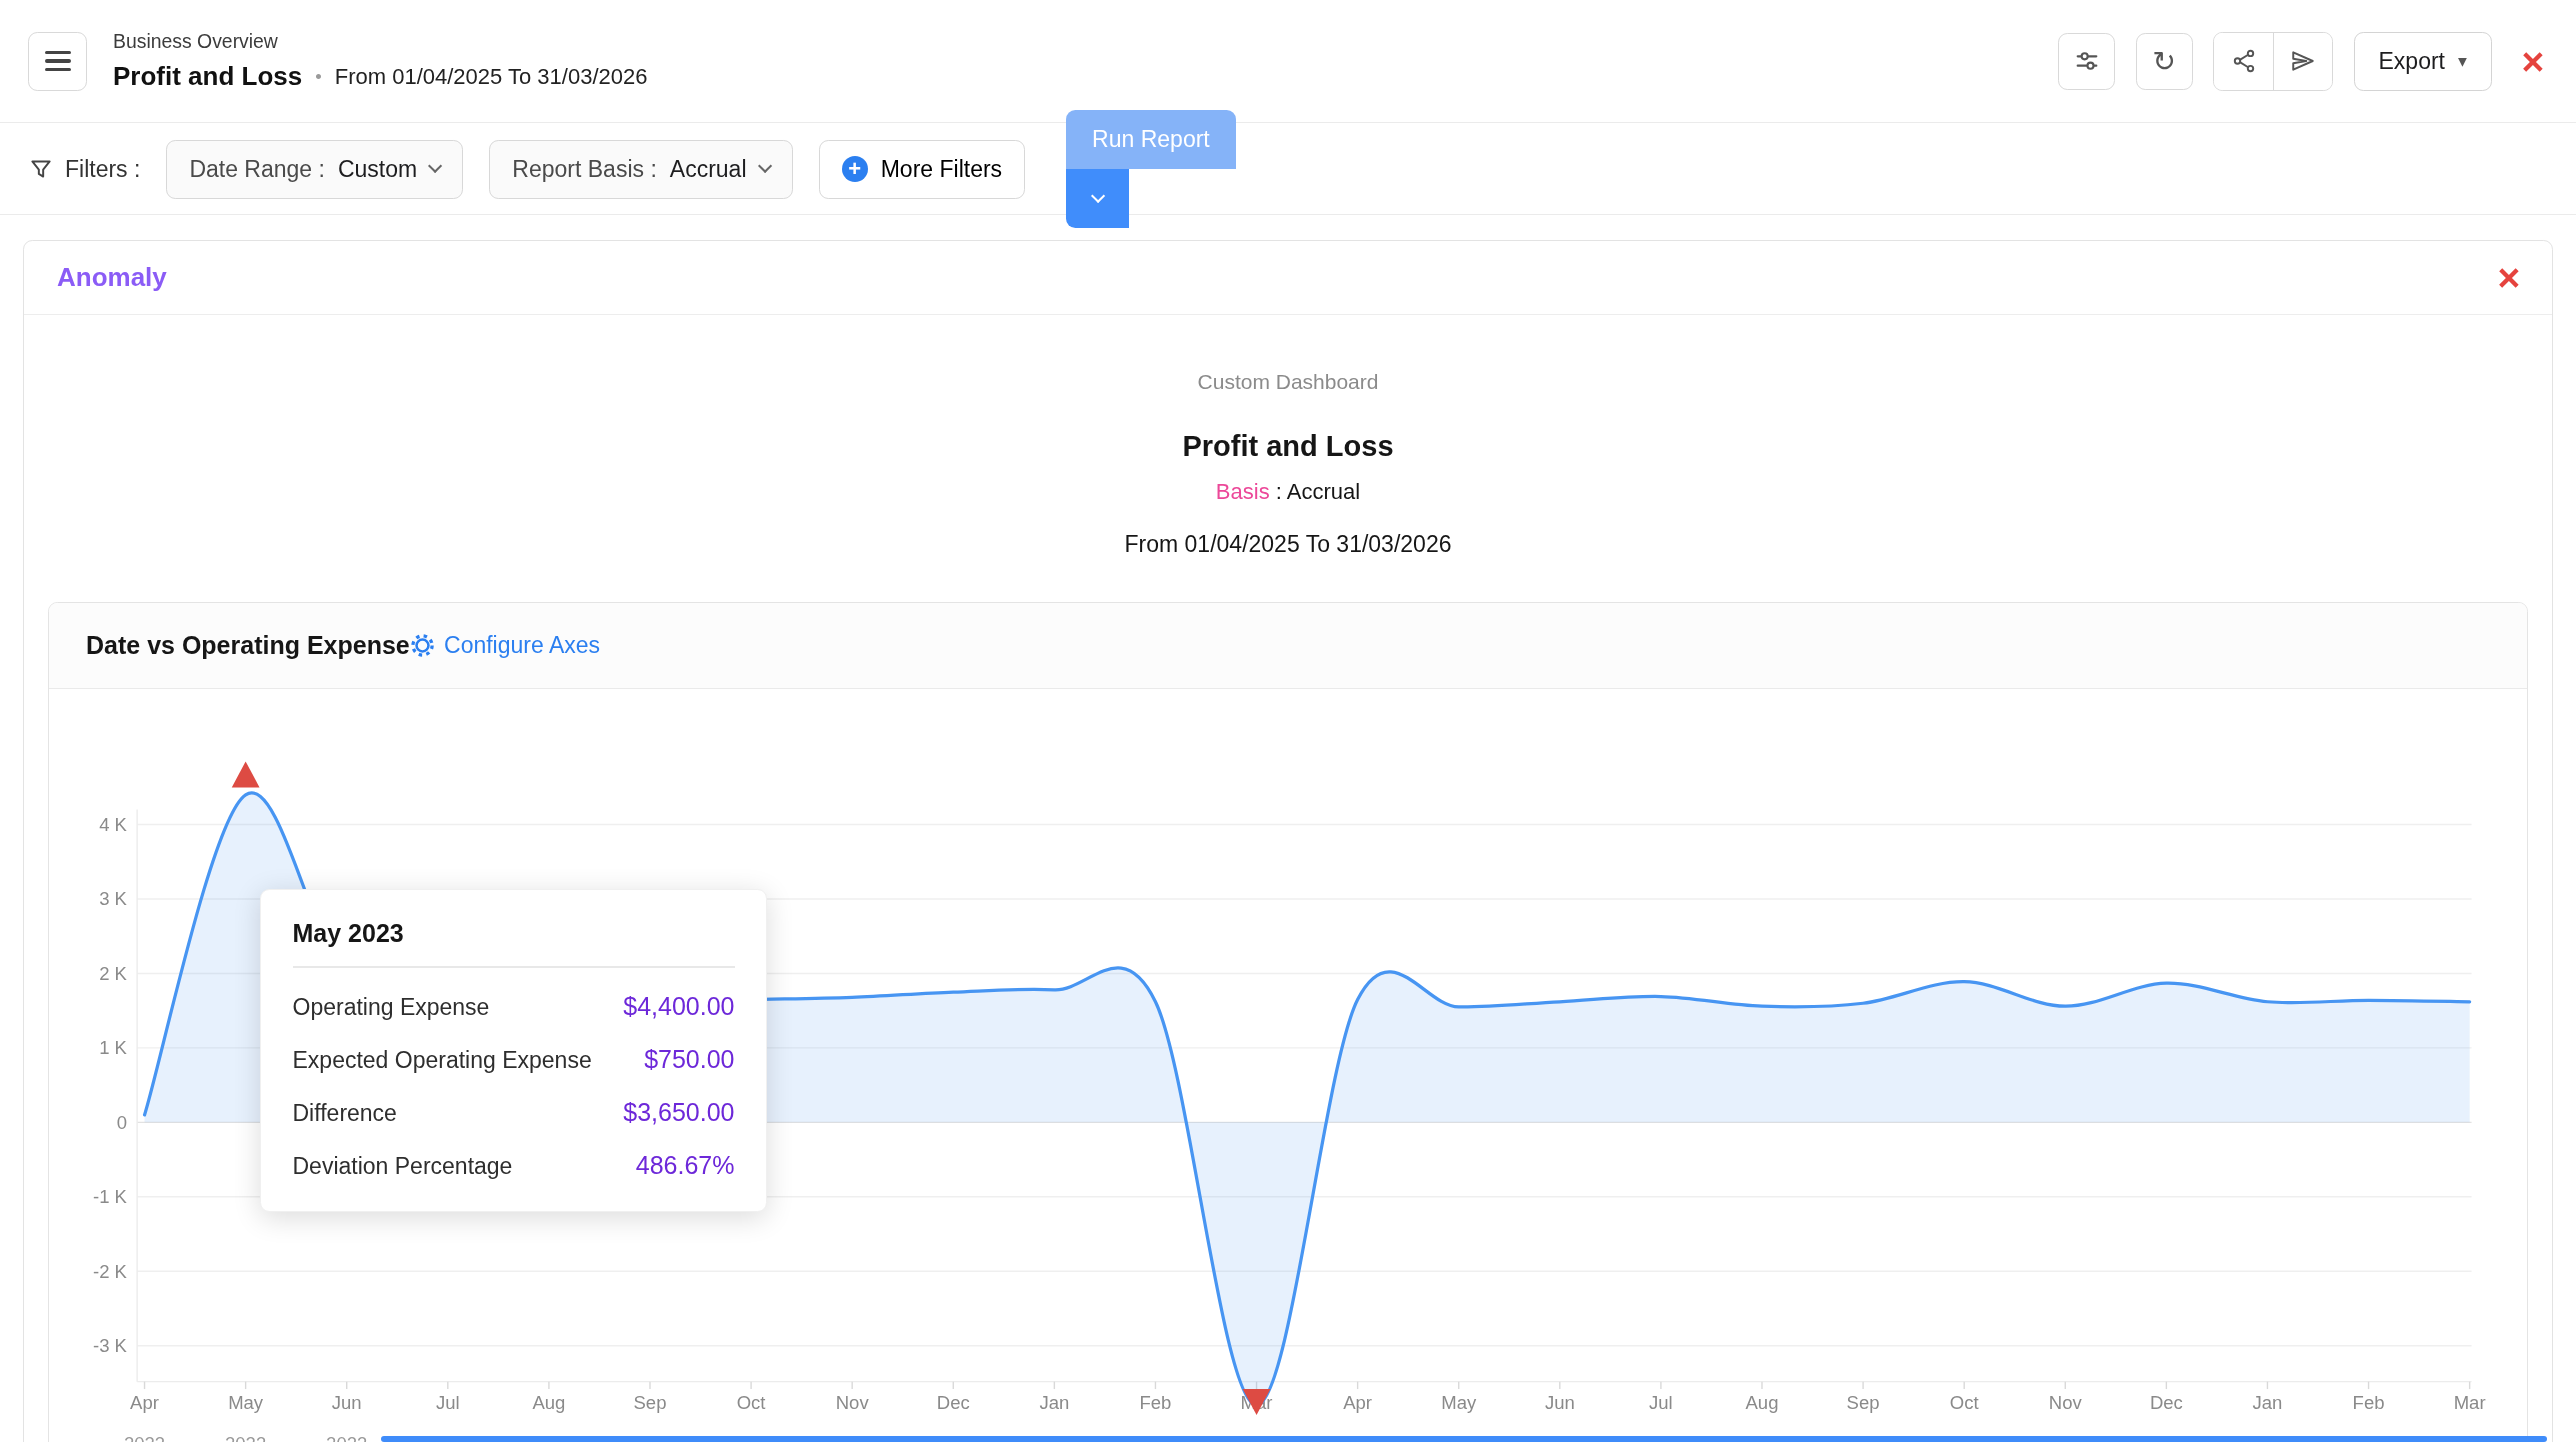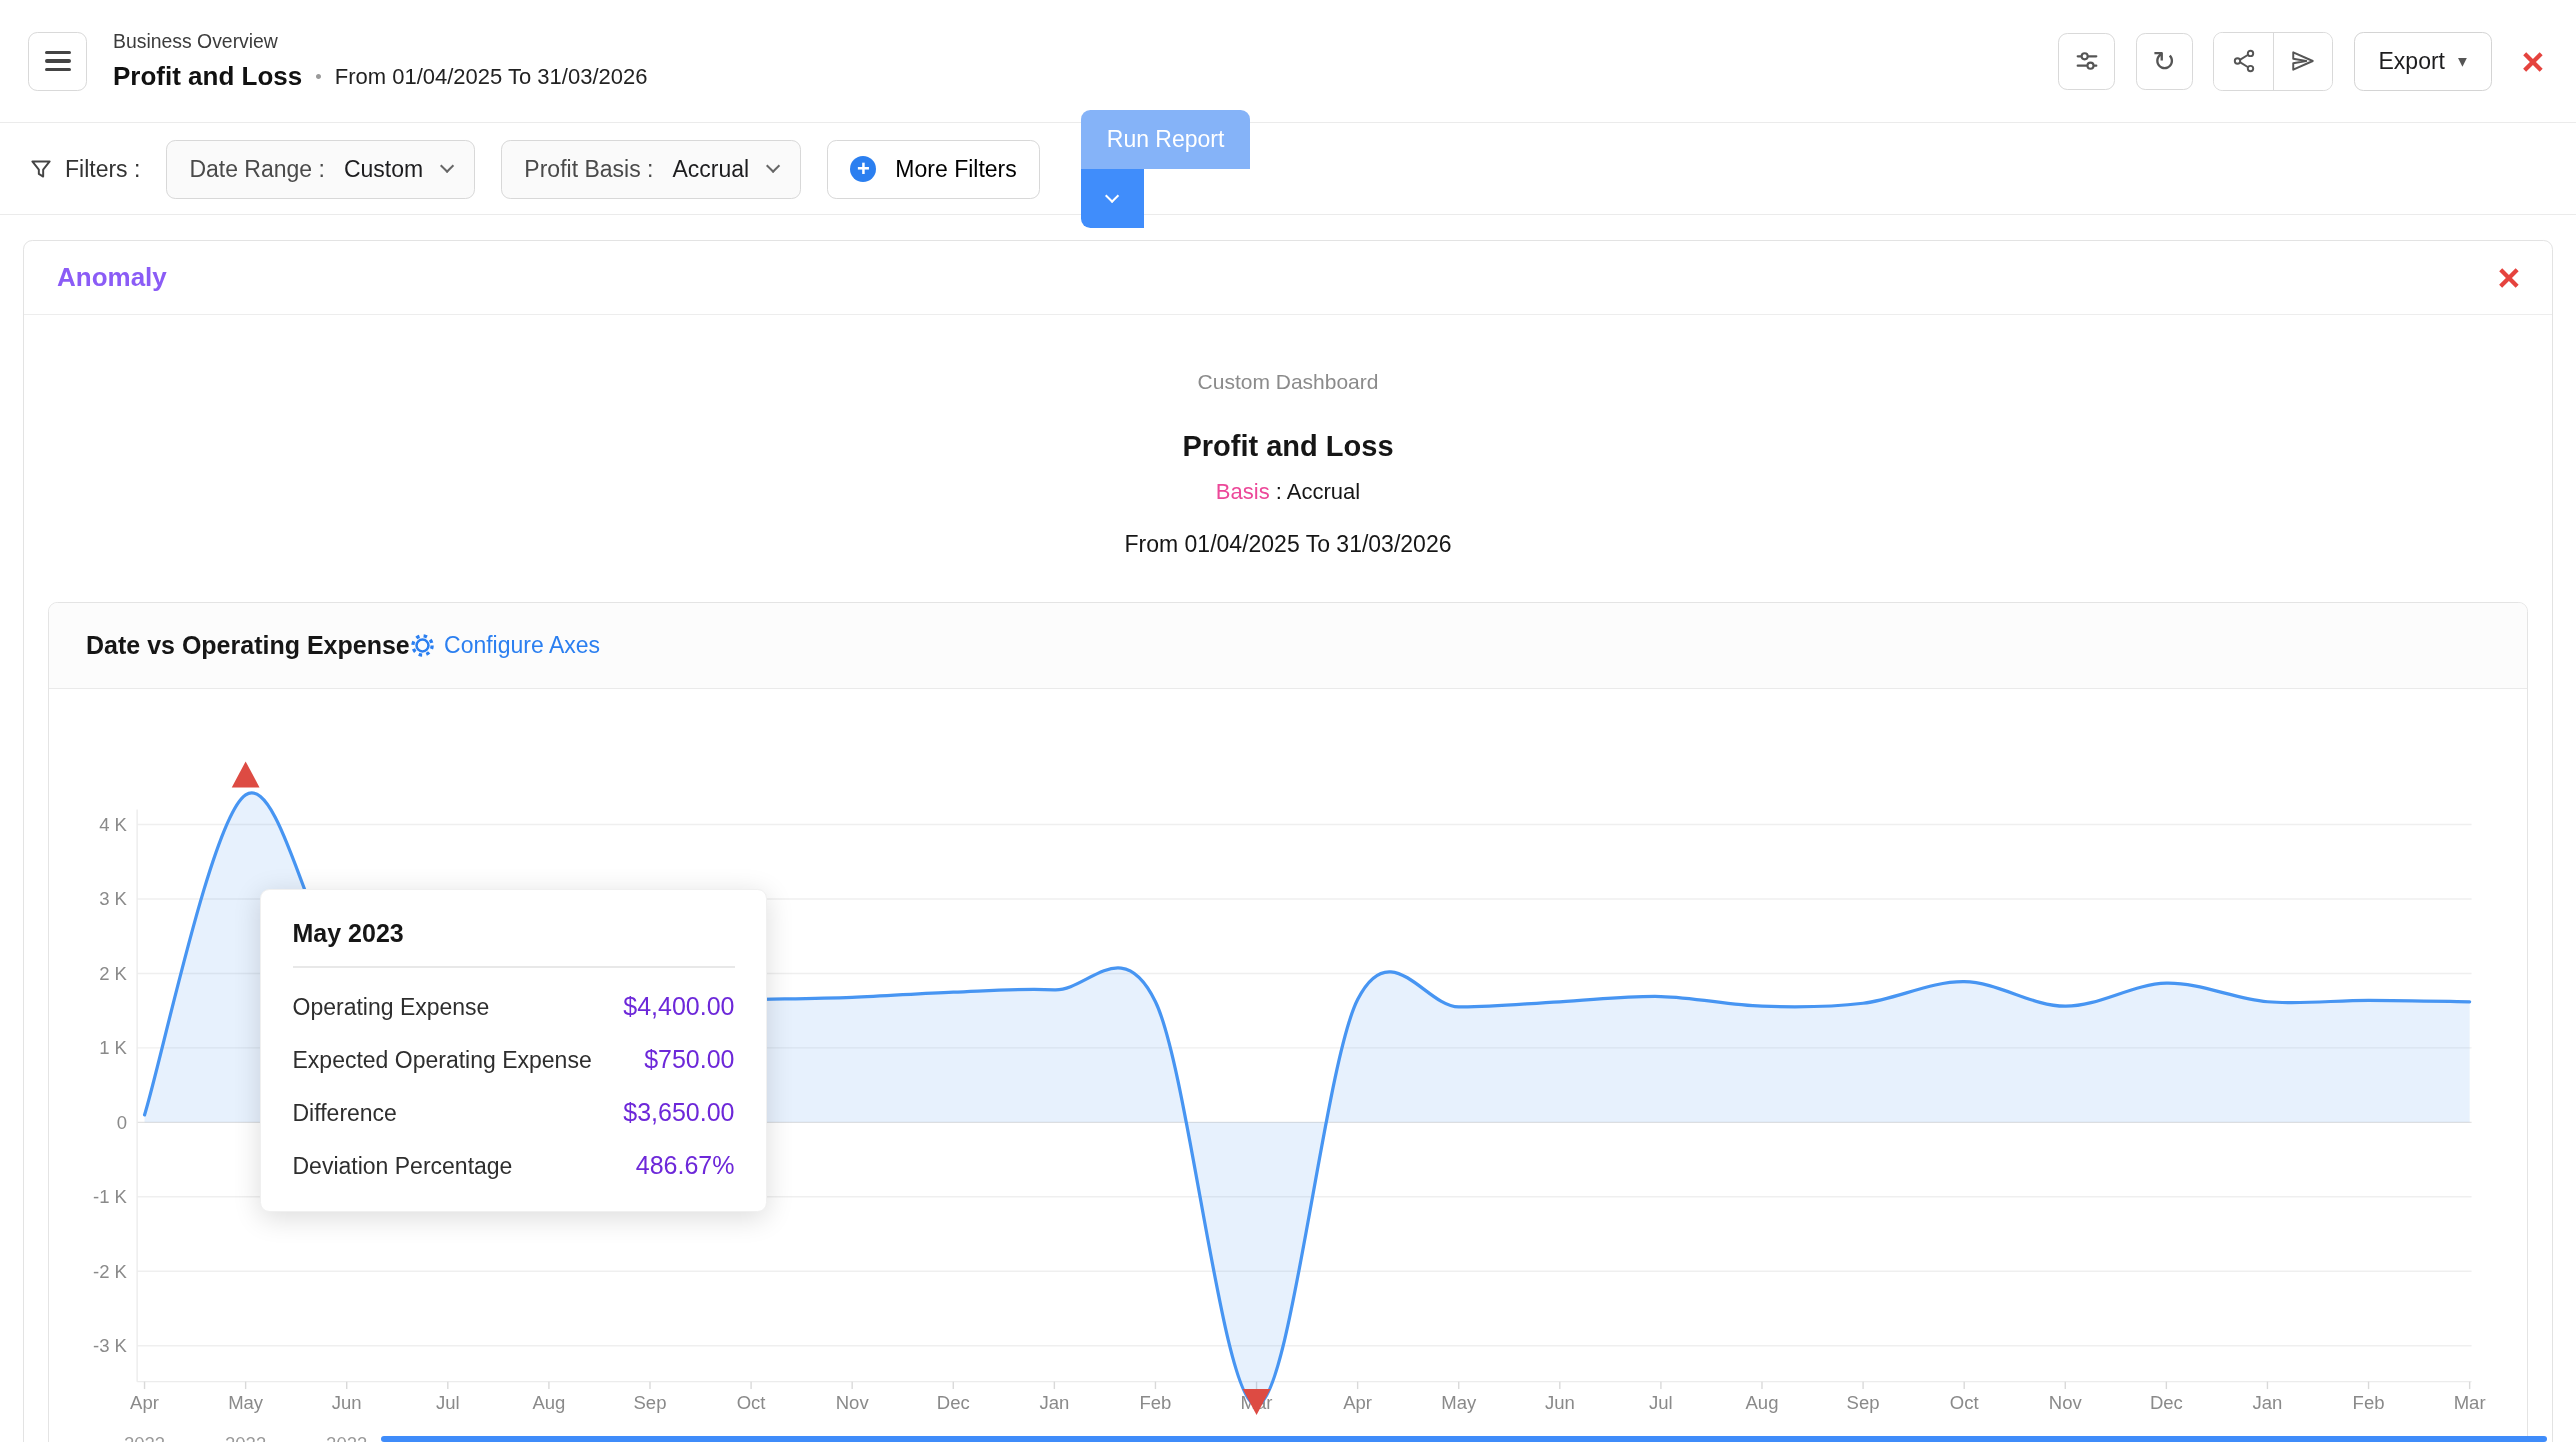--- a/index.html
+++ b/index.html
@@ -49,21 +49,21 @@
 
   
   .filterbar {
     position: absolute; top: 124px; left: 0; right: 0; height: 91px;
     border-bottom: 0.9px solid #ebebeb; display: flex; align-items: center;
     gap: 26px; padding: 16px 28px; background: #fff;
   }
   .filters-label { display: flex; align-items: center; gap: 11px; font-size: 23px; color: #333; }
   .chip {
     height: 59px; border: 0.9px solid #d8d8d8; border-radius: 9.3px; background: #fafafa;
-    display: flex; align-items: center; gap: 19px; padding: 0 22px; font-size: 23px;
+    display: flex; align-items: center; gap: 13px; padding: 0 22px; font-size: 23px;
   }
   .chip .chip-label { color: #4a4a4a; }
   .chip .chip-value { color: #1d1d1f; font-weight: 500; }
   .chip.white { background: #fff; }
   .chev {
     width: 10.2px; height: 10.2px; border-right: 2.3px solid #666; border-bottom: 2.3px solid #666;
     transform: rotate(45deg); margin-top: -5.6px;
   }
   .chev.white { border-color: #fff; }
   .plus-circle {
@@ -187,21 +187,21 @@
         <path d="M4 5 H20 L14 12.5 V19 L10 16.5 V12.5 Z" fill="none" stroke="#444" stroke-width="1.8" stroke-linejoin="round"></path>
       </svg>
       <span>Filters :</span>
     </span>
     <button class="chip">
       <span class="chip-label">Date Range :</span>
       <span class="chip-value">Custom</span>
       <span class="chev"></span>
     </button>
     <button class="chip">
-      <span class="chip-label">Profit Basis :</span>
+      <span class="chip-label">Report Basis :</span>
       <span class="chip-value">Accrual</span>
       <span class="chev"></span>
     </button>
     <button class="chip white">
       <span class="plus-circle">+</span>
       <span>More Filters</span>
     </button>
     <div class="run-split">
       <button class="run-main">Run Report</button>
       <button class="run-caret">

